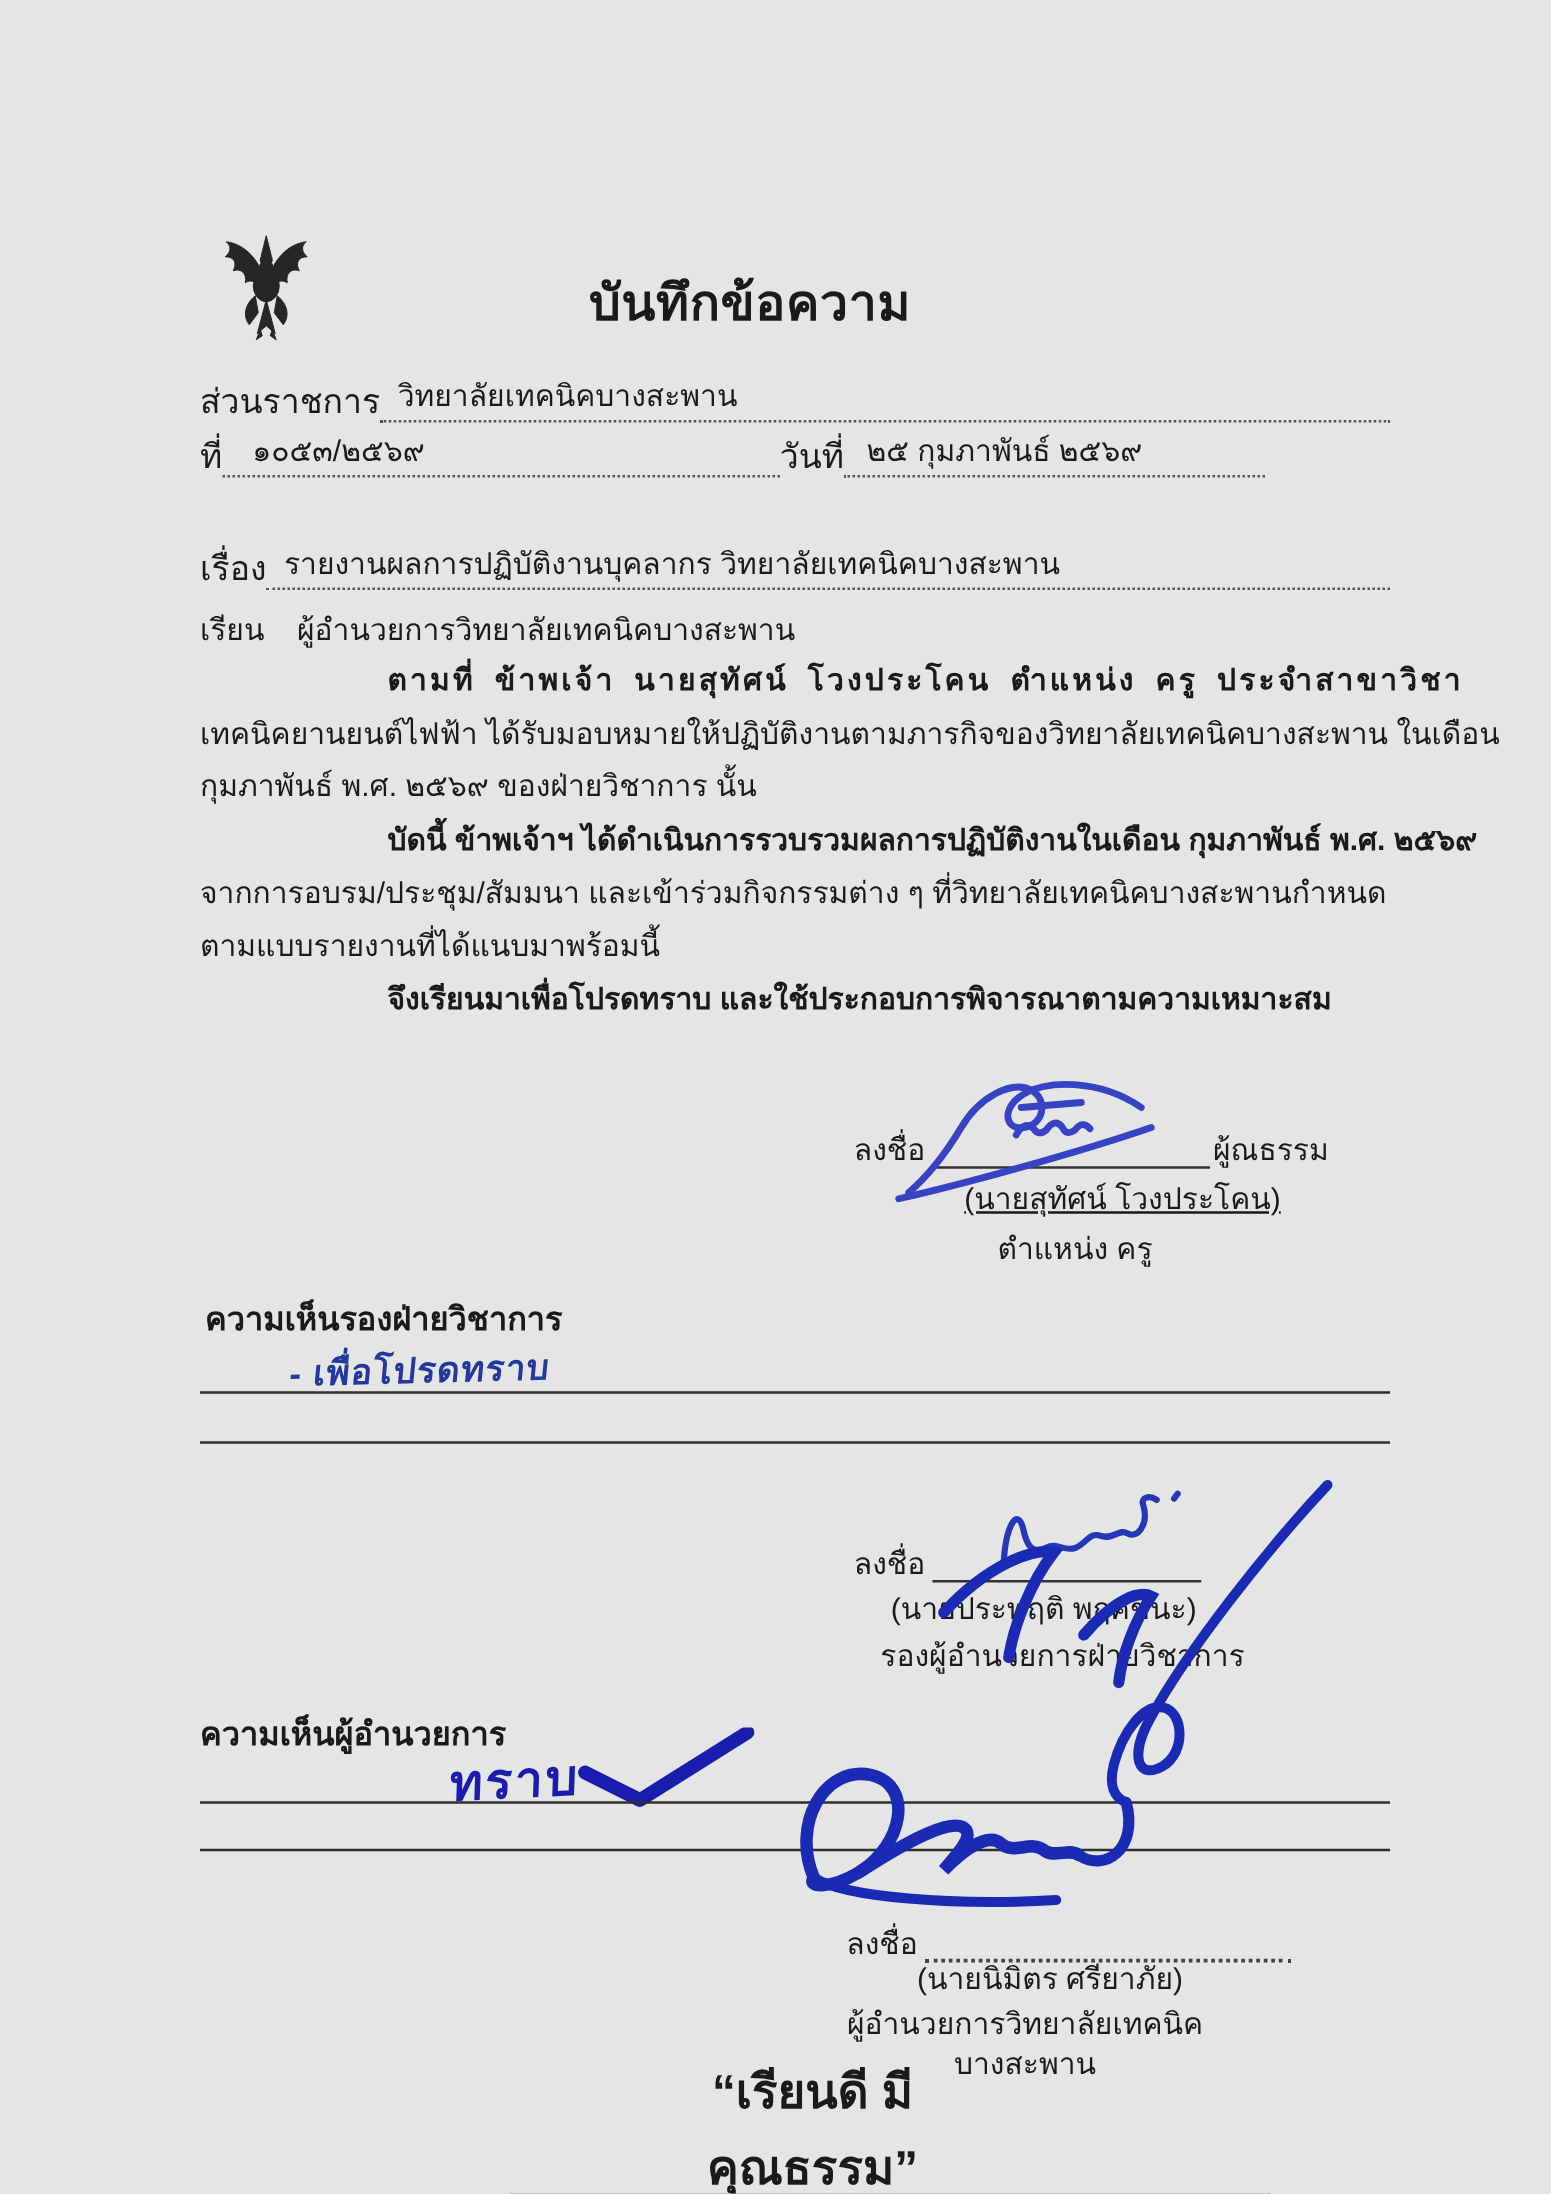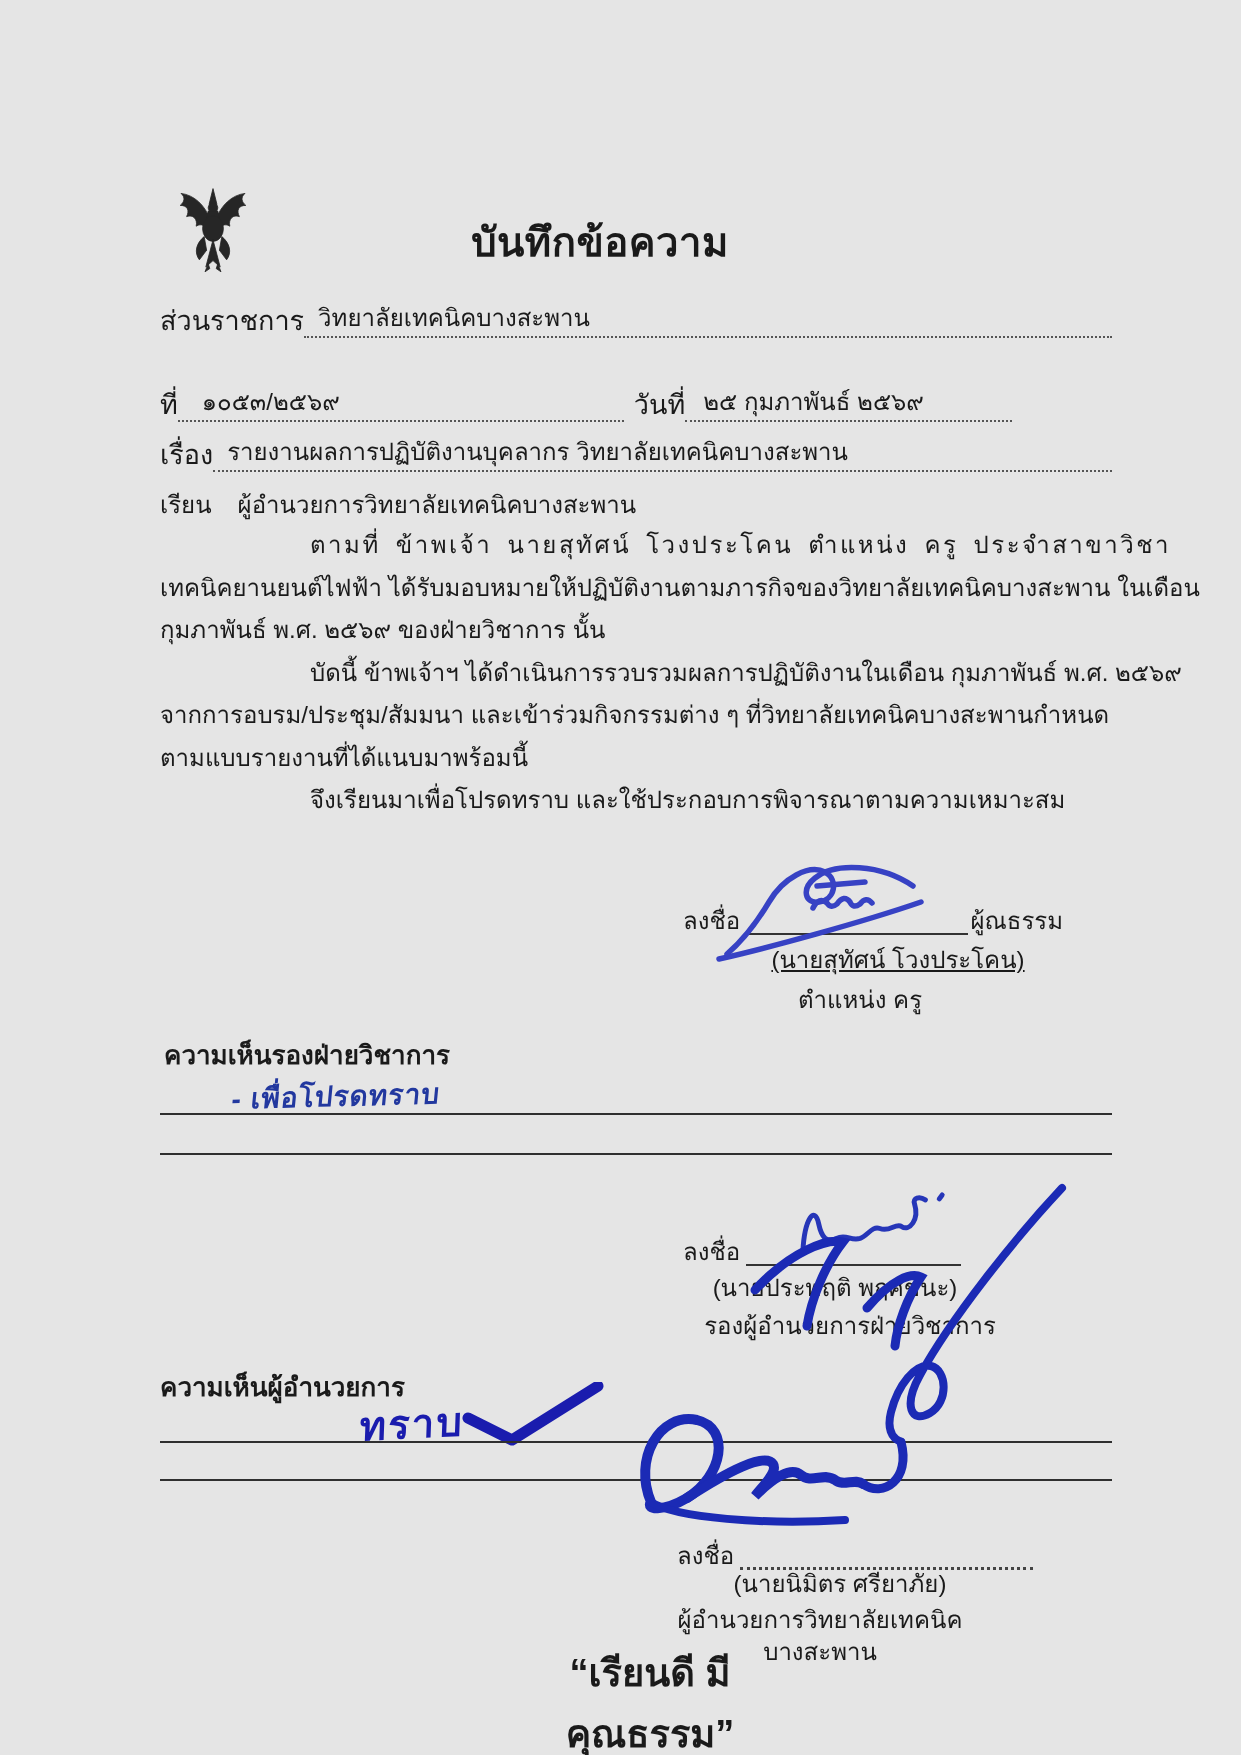--- a/index.html
+++ b/index.html
@@ -22,21 +22,21 @@
   .flabel{font-weight:normal;font-size:27px;white-space:nowrap;line-height:34px;}
   .dotfill{
     border-bottom:2px dotted #555;
     font-size:24px;line-height:32px;
     padding:0 4px 2px 14px;white-space:nowrap;
   }
   .grow{flex:1;}
   .plain-to{font-size:24px;line-height:34px;text-align:center;}
   .paras{left:160px;top:524px;width:958px;font-size:24px;}
   .pline{display:block;line-height:42.5px;white-space:nowrap;}
-  .pfirst{padding-left:150px;}
+  .pfirst{padding-left:150px;font-weight:bold;}
   .pspread{letter-spacing:2.5px;word-spacing:6px;}
   .pgap{height:4px;}
   .sigrow{position:absolute;display:flex;align-items:flex-end;font-size:24px;line-height:32px;}
   .soline{flex:1;border-bottom:2px solid #333;margin:0 2px 2px 6px;}
   .sdline{flex:1;border-bottom:3px dotted #444;margin:0 2px 2px 6px;}
   .cname{position:absolute;text-align:center;font-size:24px;line-height:32px;}
   .heading{position:absolute;font-size:26px;font-weight:bold;line-height:34px;}
   .rule{position:absolute;border-top:2px solid #2f2f2f;height:0;}
   .hand{
     position:absolute;font-size:28px;font-weight:bold;color:#22389f;
@@ -78,22 +78,22 @@
   <div class="abs title">บันทึกข้อความ</div>
 
   <div class="fieldrow" style="left:160px;top:302px;width:952px;">
     <span class="flabel">ส่วนราชการ</span>
     <span class="dotfill grow">วิทยาลัยเทคนิคบางสะพาน</span>
   </div>
 
   <div class="fieldrow" style="left:160px;top:346px;width:852px;">
     <span class="flabel">ที่</span>
     <span class="dotfill" style="width:418px;padding-left:24px;">๑๐๕๓/๒๕๖๙</span>
-    <span class="flabel" style="margin-left:10px;">วันที่</span>
-    <span class="dotfill grow" style="padding-left:18px;margin-top:40px;">๒๕ กุมภาพันธ์  ๒๕๖๙</span>
+    <span class="flabel" style="">วันที่</span>
+    <span class="dotfill grow" style="padding-left:18px;">๒๕ กุมภาพันธ์  ๒๕๖๙</span>
   </div>
 
   <div class="fieldrow" style="left:160px;top:436px;width:952px;">
     <span class="flabel">เรื่อง</span>
     <span class="dotfill grow">รายงานผลการปฏิบัติงานบุคลากร วิทยาลัยเทคนิคบางสะพาน</span>
   </div>
 
   <div class="fieldrow" style="left:160px;top:488px;width:952px;">
     <span class="plain-to">เรียน</span>
     <span class="plain-to" style="margin-left:26px;">ผู้อำนวยการวิทยาลัยเทคนิคบางสะพาน</span>

